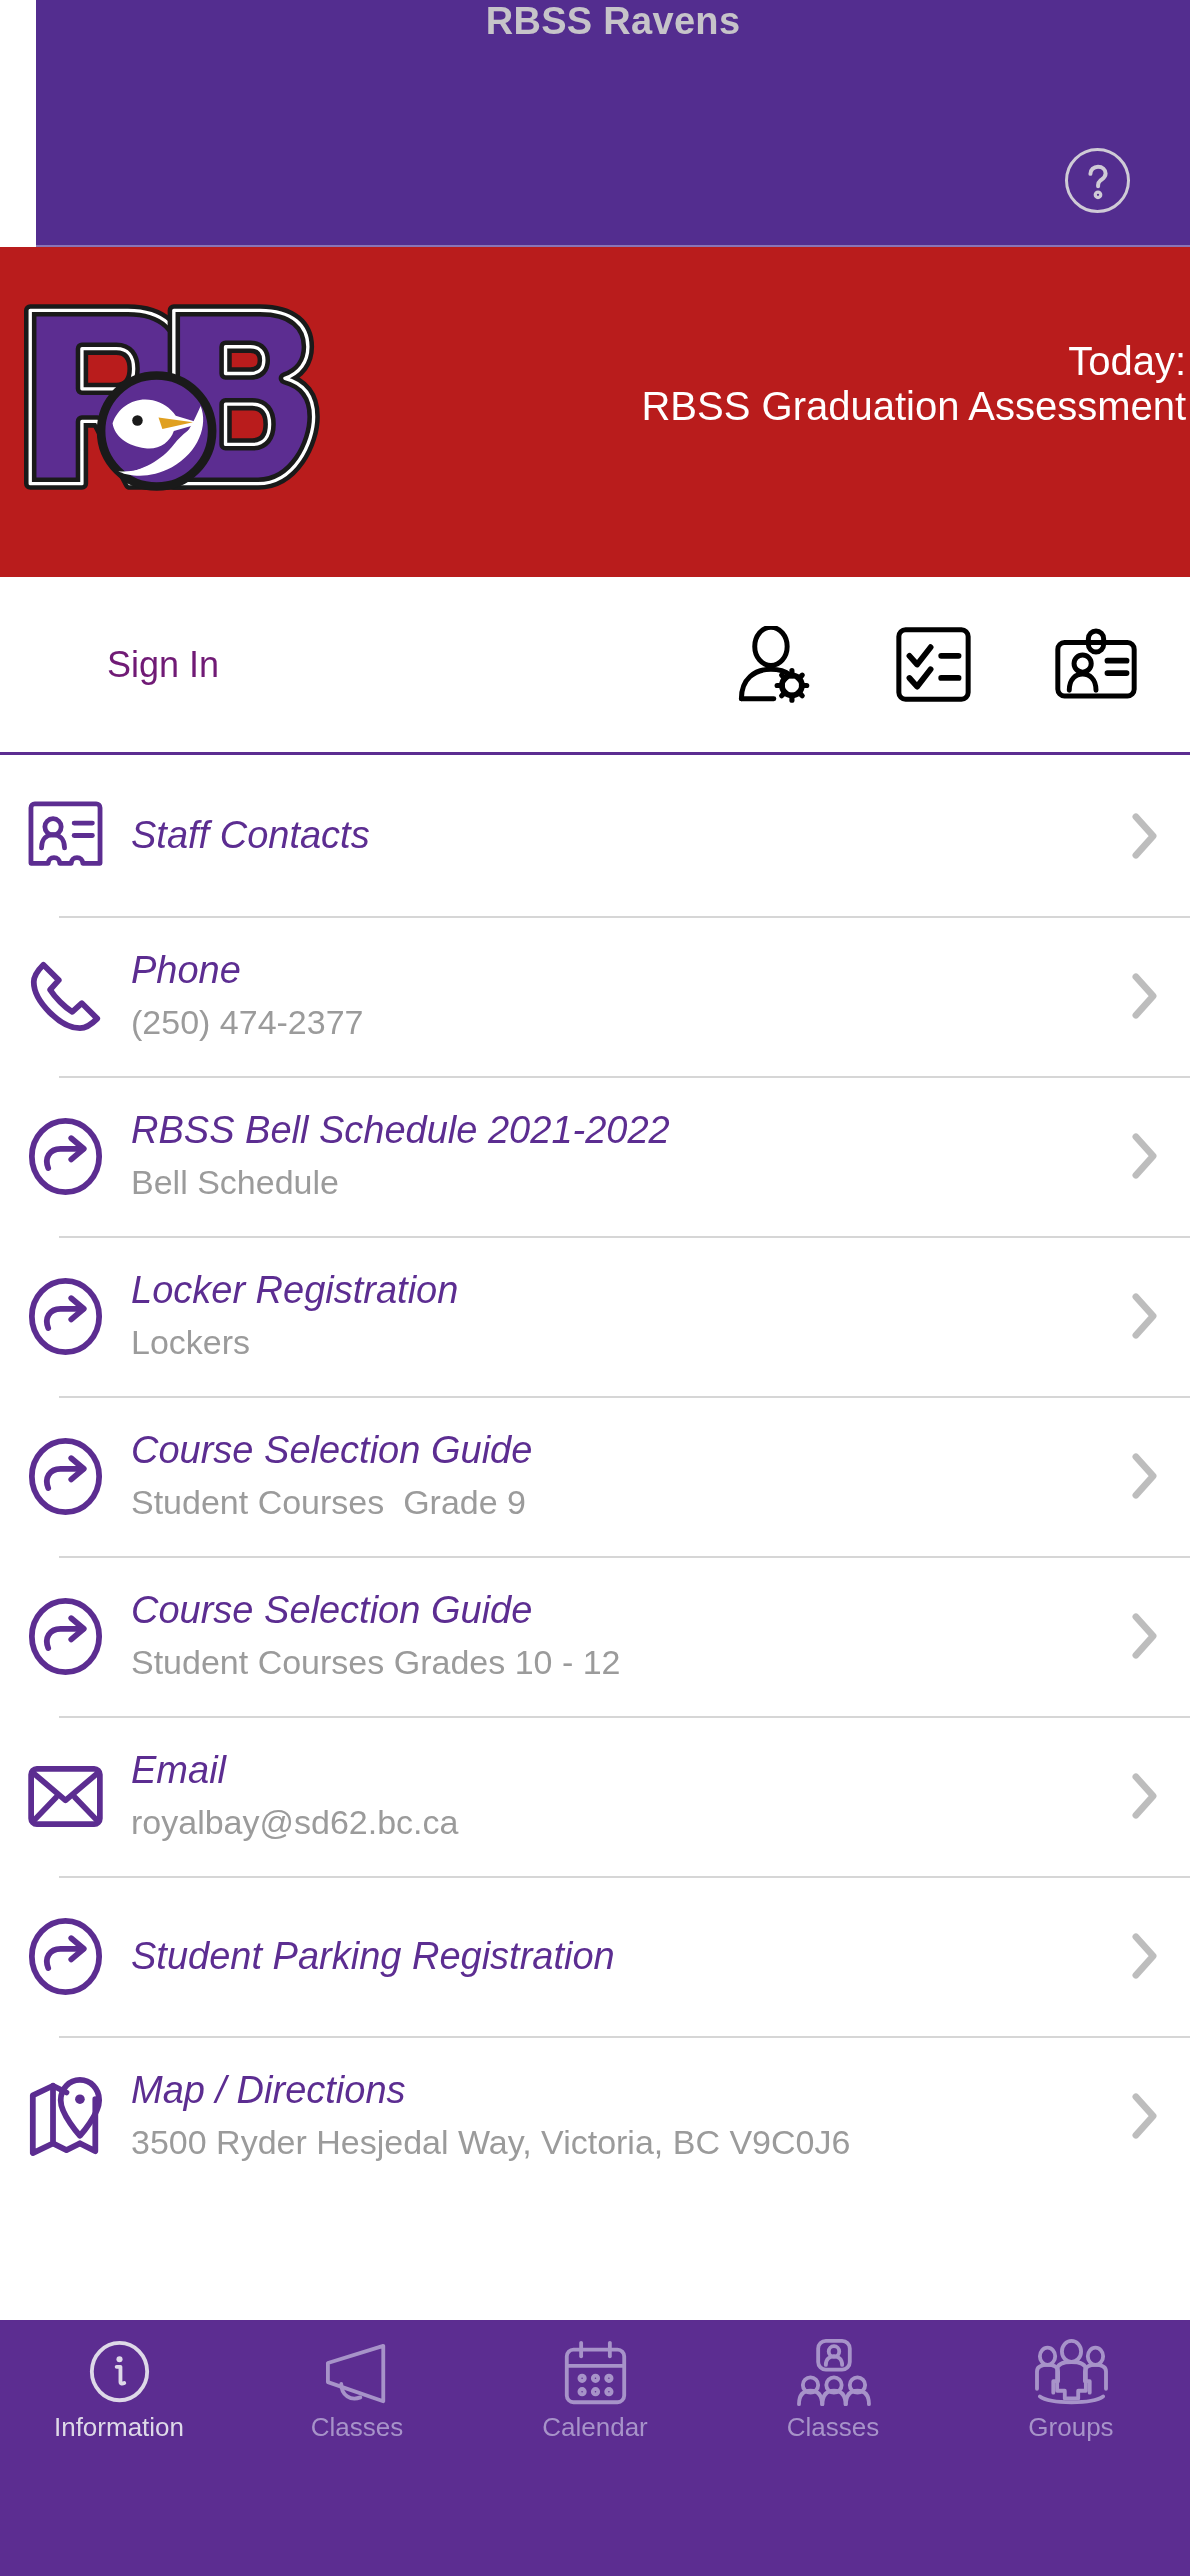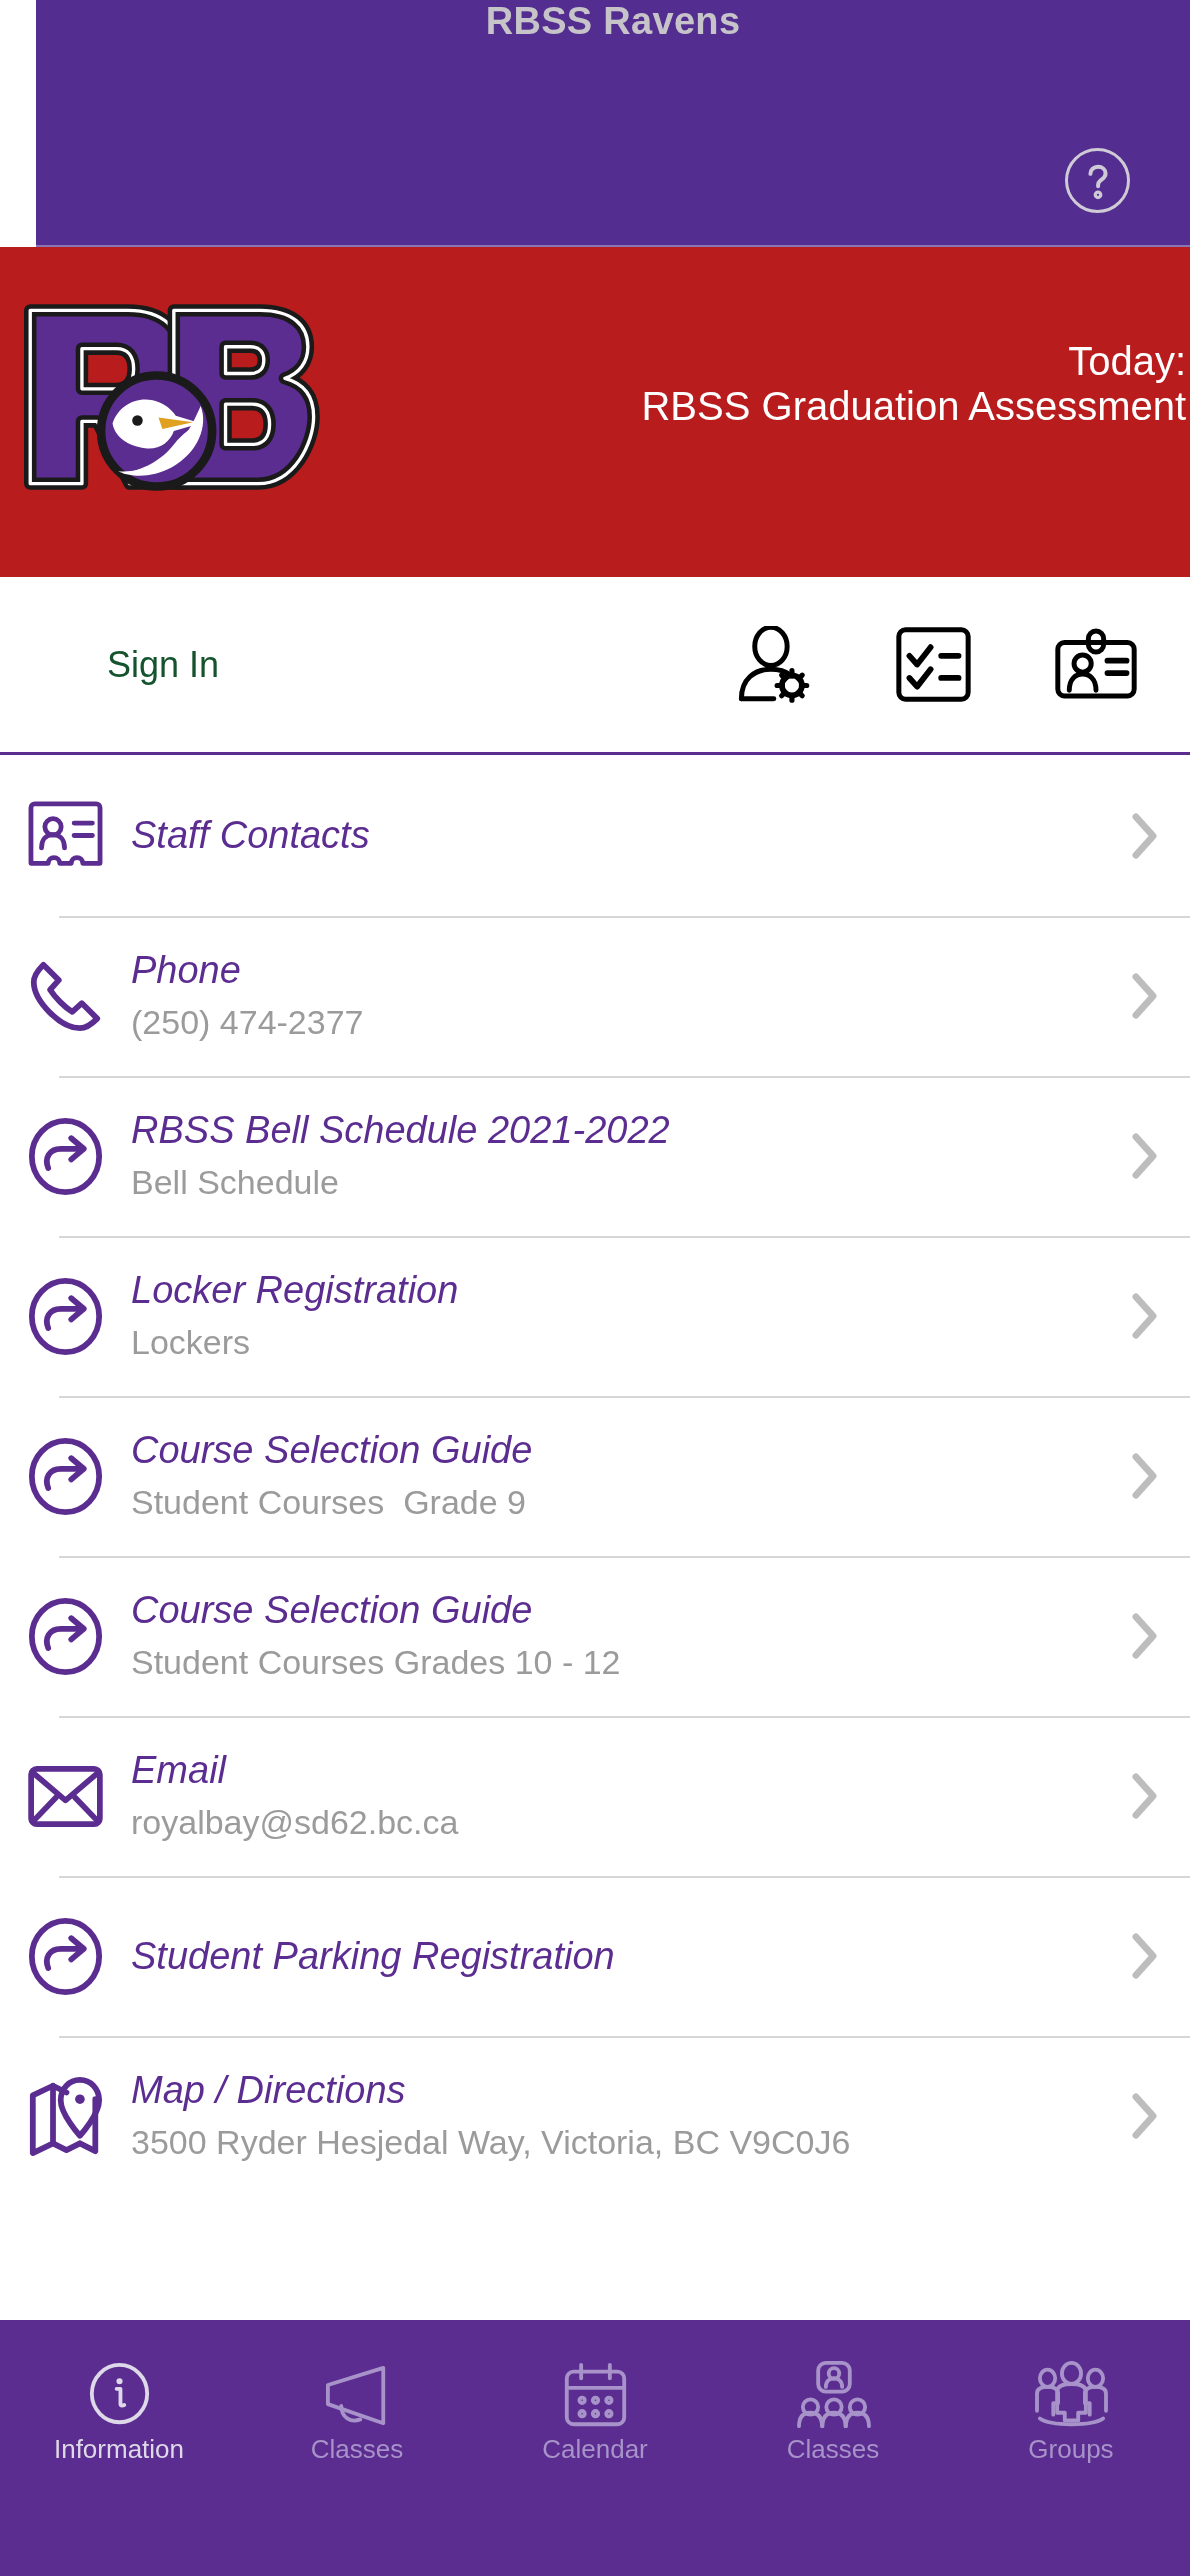--- a/index.html
+++ b/index.html
@@ -65,21 +65,21 @@
   .toolbar {
     position: relative;
     height: 178px;
     background: #ffffff;
     flex: 0 0 auto;
     display: flex; align-items: center;
     border-bottom: 3.8px solid #5c2d91;
   }
   .signin {
     width: 326px; text-align: center;
-    color: #14532d; font-size: 36px;
+    color: #701a75; font-size: 36px;
   }
   .toolbar-icons {
     flex: 1; display: flex; align-items: center;
     justify-content: flex-end; gap: 75px;
     padding-right: 50px;
   }
   .tb-icon {
     width: 88px; height: 82px;
     display: flex; align-items: center; justify-content: center;
   }
@@ -128,21 +128,21 @@
     color: #bdbdbd;
   }
   .chevron svg { display:block; }
 
   
   .tabbar {
     position: absolute; left: 0; bottom: 0;
     width: 1190px; height: 256px;
     background: #5c2d91;
     display: flex; align-items: flex-start;
-    padding-top: 39px;
+    padding-top: 17px;
     z-index: 5;
   }
   .tab {
     flex: 1;
     display: flex; flex-direction: column;
     align-items: center; justify-content: flex-start;
     gap: 3.8px;
     color: #a793c9;
   }
   .tab.active { color: #ded9e8; }

